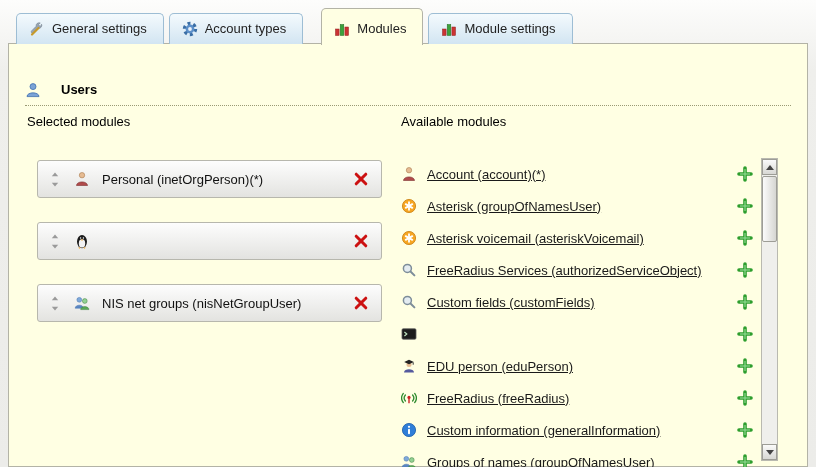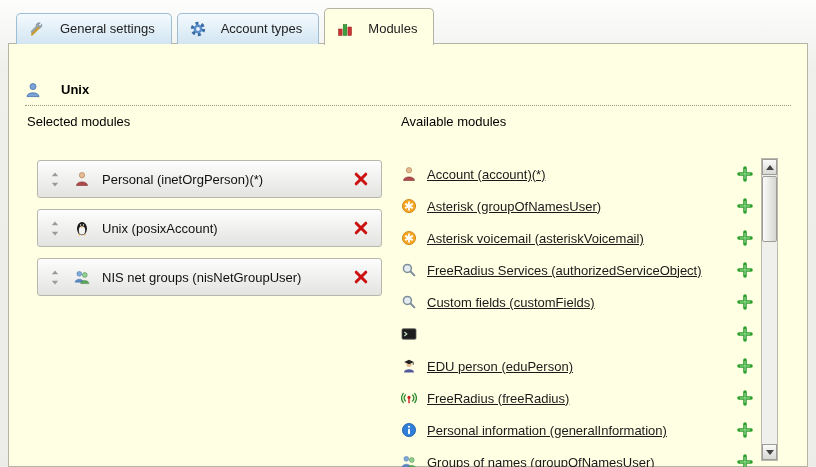--- a/index.html
+++ b/index.html
@@ -6,51 +6,51 @@
   html,body { width:816px; height:467px; overflow:hidden; }
   body {
     font-family:"Liberation Sans","DejaVu Sans",sans-serif;
     font-size:13px; color:#1a1a1a;
     background:linear-gradient(#fdfdfc,#efefec 70px,#ecece9);
     position:relative;
   }
   
   .tabbar { position:absolute; top:0; left:16px; height:44px; display:flex; align-items:flex-end; gap:5px; z-index:3; }
   .tab {
-    display:flex; align-items:center; gap:15px;
+    display:flex; align-items:center; gap:7px;
     padding:7px 16px 8px 12px; height:31px;
     background:linear-gradient(#f4fafd,#d2e5f2);
     border:1px solid #9dbdd4; border-bottom:none;
     border-radius:5px 5px 0 0;
     color:#222; cursor:pointer; white-space:nowrap;
   }
   .tab.active {
     height:37px; padding-top:11px;
     background:#ffffe3; border-color:#b3b3a6;
-    position:relative; z-index:4; margin-bottom:-1px;
+    position:relative; z-index:4; margin-bottom:-1px;margin-left:13px;
   }
   .ticon { width:16px; height:16px; display:inline-flex; }
   
   .panel {
     position:absolute; top:43px; left:8px; width:800px; height:424px;
     background:#ffffe3; border:1px solid #b3b3a6; z-index:2;
   }
   .section-head {
     position:absolute; top:36px; left:16px; right:16px; height:26px;
     display:flex; align-items:center; gap:8px;
     border-bottom:1px dotted #9a9a74; padding-bottom:6px;
   }
   .section-title { font-weight:bold; font-size:13px; color:#000; }
   .col-heading { position:absolute; font-size:13px; color:#000000; }
   #sel-heading { top:70px; left:18px; }
   #avail-heading { top:70px; left:392px; }
   
   .sel-list { position:absolute; top:116px; left:28px; width:345px; }
   .sel-row {
-    height:38px; margin-bottom:11px;
+    height:38px; margin-bottom:24px;
     display:flex; align-items:center; padding:0 12px;
     background:linear-gradient(#fdfdfd,#e3e3e0);
     border:1px solid #b7b7ad; border-radius:3px; cursor:move;
   }
   .drag { width:10px; margin-right:14px; display:inline-flex; }
   .micon { width:16px; height:16px; display:inline-flex; margin-right:12px; }
   .sel-label { color:#111; }
   .del { margin-left:auto; width:16px; height:16px; display:inline-flex; cursor:pointer; }
   
   .avail-list { position:absolute; top:114px; left:392px; width:352px; }
@@ -103,32 +103,42 @@
   <div class="tab active">
     <span class="ticon">
       <svg width="16" height="16" viewBox="0 0 16 16">
         <rect x="1.5" y="8" width="3.6" height="6.5" fill="#cc3333" stroke="#8e1f1f" stroke-width="0.5"></rect>
         <rect x="6.2" y="3.5" width="3.6" height="11" fill="#3ba23b" stroke="#236b23" stroke-width="0.5"></rect>
         <rect x="10.9" y="6" width="3.6" height="8.5" fill="#cc3333" stroke="#8e1f1f" stroke-width="0.5"></rect>
       </svg>
     </span>
     <span>Modules</span>
   </div>
+  <div class="tab">
+    <span class="ticon">
+      <svg width="16" height="16" viewBox="0 0 16 16">
+        <rect x="1.5" y="8" width="3.6" height="6.5" fill="#cc3333" stroke="#8e1f1f" stroke-width="0.5"></rect>
+        <rect x="6.2" y="3.5" width="3.6" height="11" fill="#3ba23b" stroke="#236b23" stroke-width="0.5"></rect>
+        <rect x="10.9" y="6" width="3.6" height="8.5" fill="#cc3333" stroke="#8e1f1f" stroke-width="0.5"></rect>
+      </svg>
+    </span>
+    <span>Module settings</span>
+  </div>
 </div>
 
 <div class="panel">
 
   <div class="section-head">
     <span class="micon">
       <svg width="16" height="16" viewBox="0 0 16 16">
         <circle cx="8" cy="4.6" r="3" fill="#7ba3d6" stroke="#3f6fae" stroke-width="0.8"></circle>
         <path d="M2 14.6 c0-5 12-5 12 0 z" fill="#7ba3d6" stroke="#3f6fae" stroke-width="0.8"></path>
       </svg>
     </span>
-    <span class="section-title">Unix</span>
+    <span class="section-title">Users</span>
   </div>
 
   <div class="col-heading" id="sel-heading">Selected modules</div>
   <div class="col-heading" id="avail-heading">Available modules</div>
 
   <div class="sel-list">
 
     <div class="sel-row">
       <span class="drag">
         <svg width="10" height="15" viewBox="0 0 10 15">
@@ -163,21 +173,20 @@
       <span class="micon">
         <svg width="16" height="16" viewBox="0 0 16 16">
           <ellipse cx="8" cy="8.6" rx="5" ry="6.6" fill="#1a1a1a"></ellipse>
           <ellipse cx="8" cy="10.4" rx="3.2" ry="4.2" fill="#f2f2f2"></ellipse>
           <circle cx="6.6" cy="5" r="0.7" fill="#fff"></circle>
             <circle cx="9.4" cy="5" r="0.7" fill="#fff"></circle>
           <path d="M6.9 6.5 h2.2 l-1.1 1.5 z" fill="#f0a020"></path>
           <path d="M4.2 14.6 h2.6 l-1.3 1.1 z M9.2 14.6 h2.6 l-1.3 1.1 z" fill="#f0a020"></path>
         </svg>
       </span>
-      <span class="sel-label">Unix (posixAccount)</span>
       <span class="del">
         <svg width="16" height="16" viewBox="0 0 16 16">
           <g stroke="#cc1111" stroke-width="3" stroke-linecap="round">
             <path d="M3.2 3.2 L12.8 12.8"></path>
               <path d="M12.8 3.2 L3.2 12.8"></path>
           </g>
         </svg>
       </span>
     </div>
 
@@ -403,21 +412,21 @@
     </div>
 
     <div class="avail-row">
       <span class="micon">
         <svg width="16" height="16" viewBox="0 0 16 16">
           <circle cx="8" cy="8" r="6.6" fill="#2f7ed8" stroke="#1b5ca8" stroke-width="0.8"></circle>
           <circle cx="8" cy="4.8" r="1.1" fill="#fff"></circle>
           <rect x="7" y="6.8" width="2" height="5.4" rx="1" fill="#fff"></rect>
         </svg>
       </span>
-      <span>Personal information (generalInformation)</span>
+      <span>Custom information (generalInformation)</span>
       <span class="add">
         <svg width="16" height="16" viewBox="0 0 16 16">
           <g stroke="#2e9e2e" stroke-width="3.6" stroke-linecap="round">
               <path d="M8 2 V14"></path>
               <path d="M2 8 H14"></path>
             </g>
           <g stroke="#8fd88f" stroke-width="1.2">
               <path d="M8 3 V13"></path>
               <path d="M3 8 H13"></path>
             </g>

